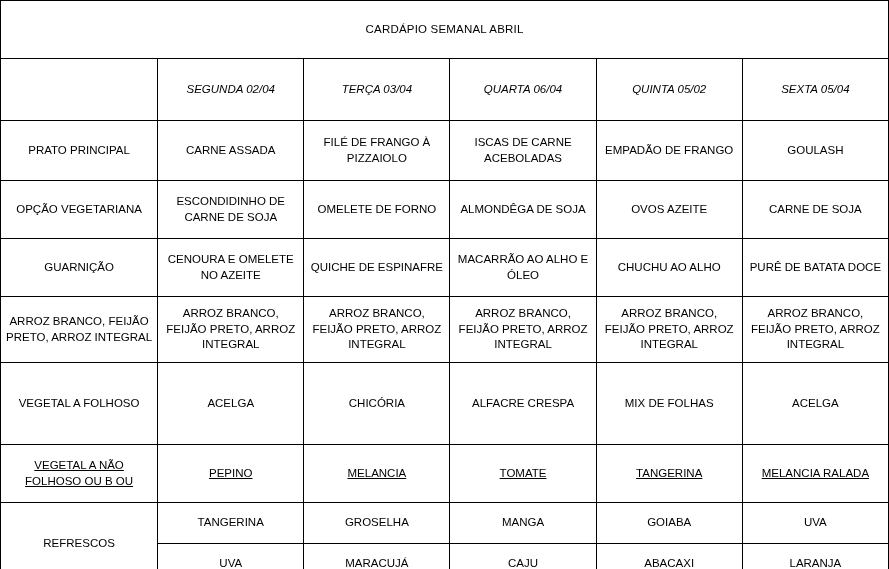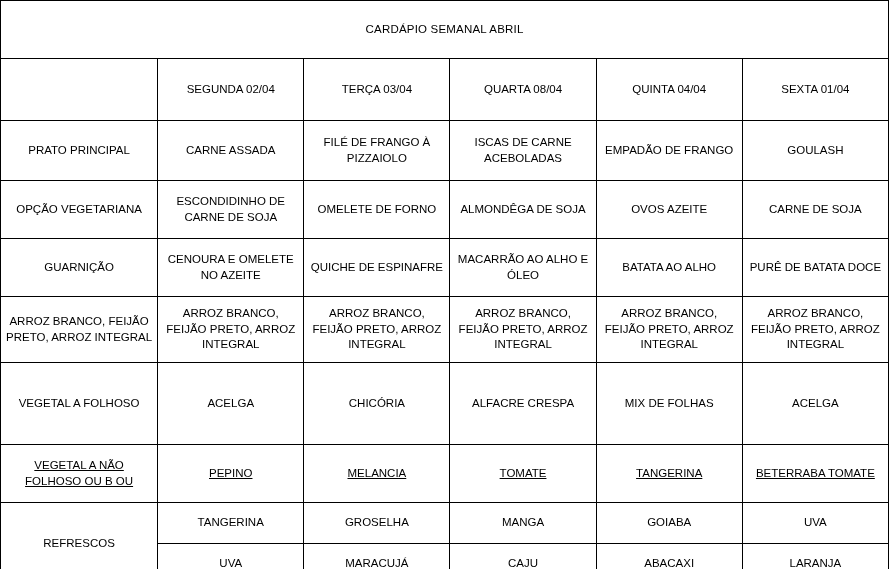--- a/index.html
+++ b/index.html
@@ -40,20 +40,21 @@
     height: 58px;
     margin-top: 12px;
   }
   .corner-cell {
     border: 1px solid #000000;
   }
   .day-head {
     font-weight: bold;
     font-size: 12px;
     height: 62px;
+    font-style: italic;
   }
   .row-label {
     font-weight: bold;
     font-size: 12px;
     text-align: left;
     padding-left: 6px;
   }
   .row-label.centered {
     text-align: center;
     padding-left: 4px;
@@ -82,23 +83,23 @@
       <col class="col-day">
     </colgroup>
     <tbody>
       <tr>
         <td class="title-cell" colspan="6">CARDÁPIO SEMANAL ABRIL</td>
       </tr>
       <tr>
         <td class="corner-cell"></td>
         <td class="day-head">SEGUNDA  02/04</td>
         <td class="day-head">TERÇA 03/04</td>
-        <td class="day-head">QUARTA 08/04</td>
-        <td class="day-head">QUINTA 04/04</td>
-        <td class="day-head">SEXTA 01/04</td>
+        <td class="day-head">QUARTA 06/04</td>
+        <td class="day-head">QUINTA 05/02</td>
+        <td class="day-head">SEXTA 05/04</td>
       </tr>
 
       <tr class="r-main">
         <td class="row-label">PRATO PRINCIPAL</td>
         <td>CARNE ASSADA</td>
         <td>FILÉ DE FRANGO À PIZZAIOLO</td>
         <td>ISCAS DE CARNE ACEBOLADAS</td>
         <td>EMPADÃO DE FRANGO</td>
         <td>GOULASH</td>
       </tr>
@@ -110,21 +111,21 @@
         <td>ALMONDÊGA DE SOJA</td>
         <td>OVOS AZEITE</td>
         <td>CARNE DE SOJA</td>
       </tr>
 
       <tr class="r-guarn">
         <td class="row-label">GUARNIÇÃO</td>
         <td>CENOURA E OMELETE NO AZEITE</td>
         <td>QUICHE DE ESPINAFRE</td>
         <td>MACARRÃO AO ALHO E ÓLEO</td>
-        <td>BATATA AO ALHO</td>
+        <td>CHUCHU AO ALHO</td>
         <td>PURÊ DE BATATA DOCE</td>
       </tr>
 
       <tr class="r-arroz">
         <td class="row-label">ARROZ BRANCO, FEIJÃO PRETO, ARROZ INTEGRAL</td>
         <td>ARROZ BRANCO, FEIJÃO PRETO, ARROZ INTEGRAL</td>
         <td>ARROZ BRANCO, FEIJÃO PRETO, ARROZ INTEGRAL</td>
         <td>ARROZ BRANCO, FEIJÃO PRETO, ARROZ INTEGRAL</td>
         <td>ARROZ BRANCO, FEIJÃO PRETO, ARROZ INTEGRAL</td>
         <td>ARROZ BRANCO, FEIJÃO PRETO, ARROZ INTEGRAL</td>
@@ -138,21 +139,21 @@
         <td>MIX DE FOLHAS</td>
         <td>ACELGA</td>
       </tr>
 
       <tr class="r-nao">
         <td class="row-label">VEGETAL A NÃO FOLHOSO OU B OU</td>
         <td>PEPINO</td>
         <td>MELANCIA</td>
         <td>TOMATE</td>
         <td>TANGERINA</td>
-        <td>BETERRABA TOMATE</td>
+        <td>MELANCIA RALADA</td>
       </tr>
 
       <tr class="r-refresco">
         <td class="row-label centered" rowspan="2">REFRESCOS</td>
         <td>TANGERINA</td>
         <td>GROSELHA</td>
         <td>MANGA</td>
         <td>GOIABA</td>
         <td>UVA</td>
       </tr>

